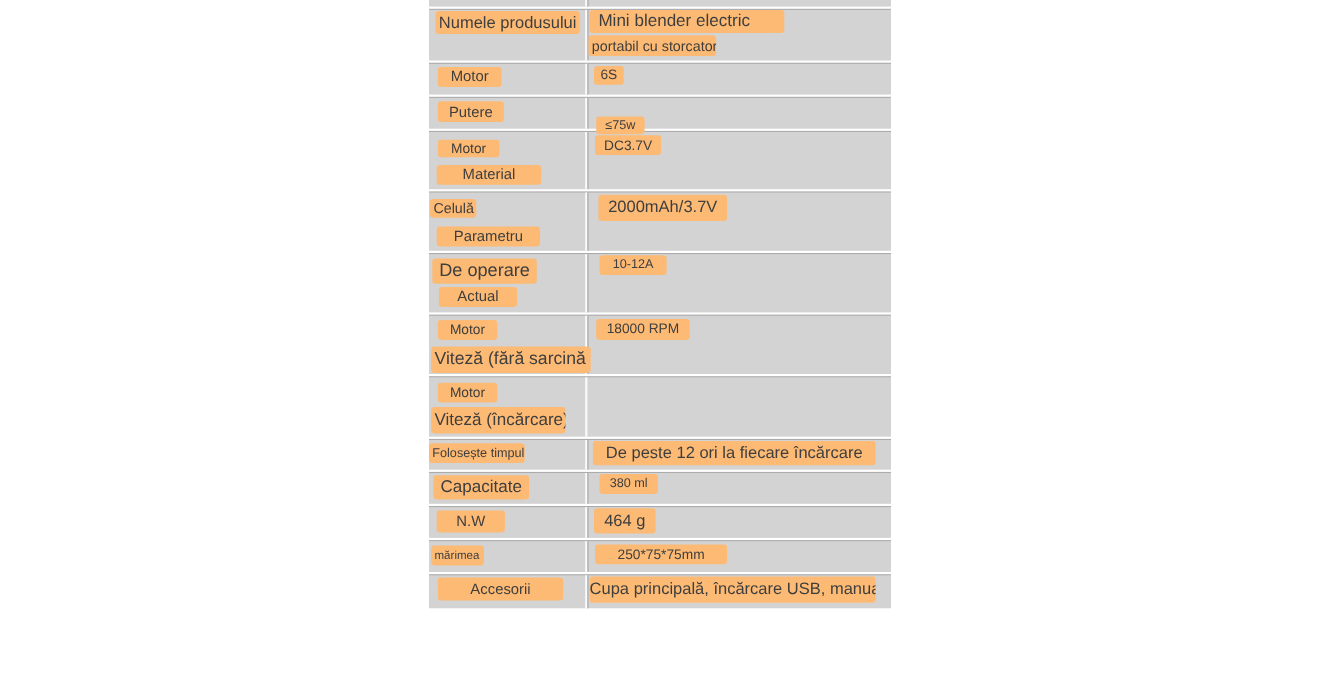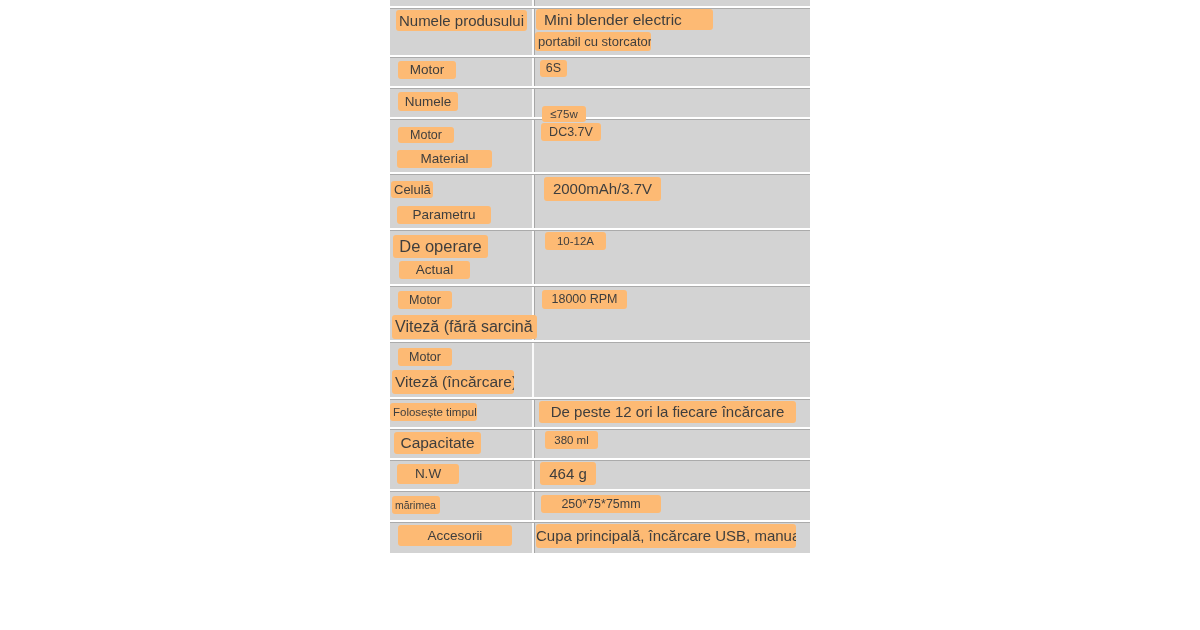--- a/index.html
+++ b/index.html
@@ -78,21 +78,21 @@
     <div class="cell left">
       <div class="chip" style="width:58px;height:18px;line-height:18px;margin:3px 0 0 8px;font-size:13.5px">Motor</div>
     </div>
     <div class="cell right">
       <div class="chip" style="width:27px;height:17px;line-height:17px;margin:2px 0 0 5px;font-size:12.5px">6S</div>
     </div>
   </div>
 
   <div class="row" style="height:28px">
     <div class="cell left">
-      <div class="chip" style="width:60px;height:19px;line-height:19px;margin:3px 0 0 8px;font-size:13.5px">Numele</div>
+      <div class="chip" style="width:60px;height:19px;line-height:19px;margin:3px 0 0 8px;font-size:13.5px">Putere</div>
     </div>
     <div class="cell right">
       <div class="chip" style="width:44px;height:16px;line-height:16px;margin:17px 0 0 7px;font-size:11.5px">≤75w</div>
     </div>
   </div>
 
 
 
   <div class="row" style="height:52px">
     <div class="cell left">

